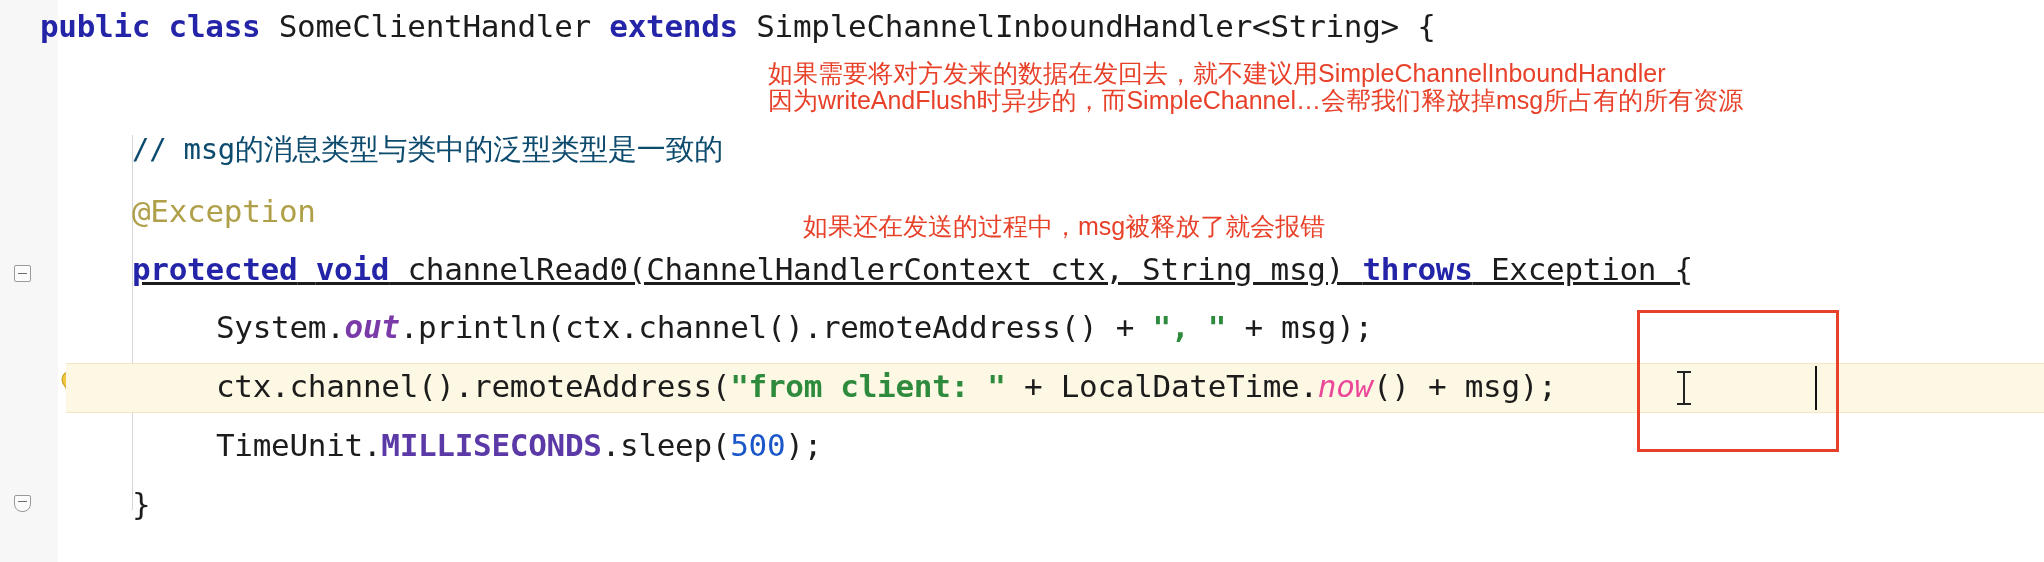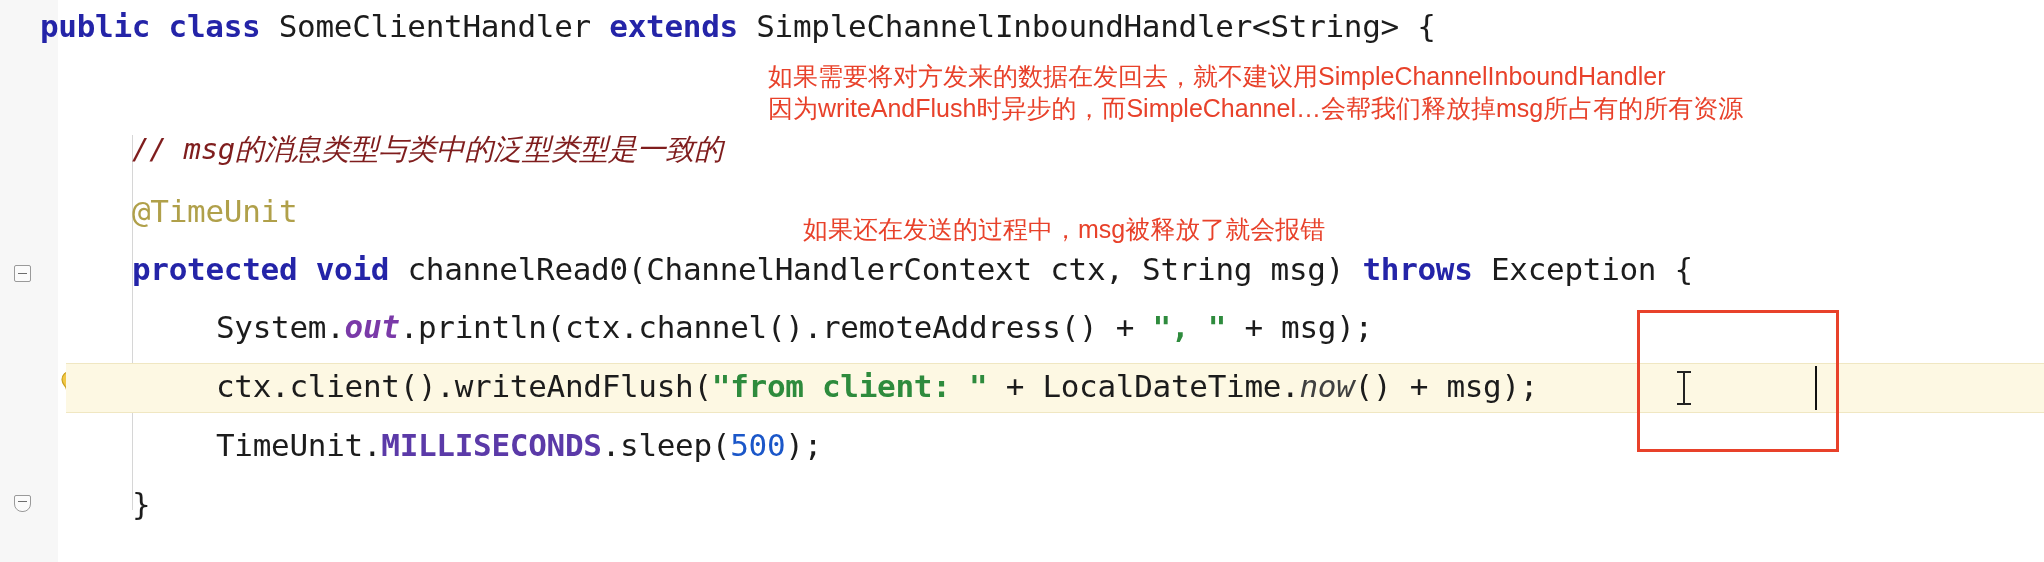--- a/index.html
+++ b/index.html
@@ -114,32 +114,32 @@
     height: 375px;
     background: #d6d6d6;
   }
 
   
   .kw   { color: #2424a8; font-weight: bold; }
   .plain{ color: #1c1c1c; }
   .str  { color: #2e8b3d; font-weight: bold; }
   .num  { color: #1b57c9; text-align: center; }
   .anno { color: #b0a04a; }
-  .cmt  { color: #7f1d1d; font-style: italic; }
+  .cmt  { color: #0c4a6e; }
   .fld  { color: #7a3aa8; font-style: italic; font-weight: bold; }
   .stat { color: #5b3aa8; font-weight: bold; }
-  .ital { color: #404040; font-style: italic; }
+  .ital { color: #ec4899; font-style: italic; }
 
   
   .note {
     position: absolute;
     color: #e8412a;
     font-family: "Liberation Sans", sans-serif;
     font-size: 25px;
-    line-height: 32px;
+    line-height: 27px;
     white-space: pre;
     letter-spacing: 0px;
   }
   .note-a { left: 768px; top: 60px; }
   .note-b { left: 803px; top: 213px; }
 
   
   .red-box {
     position: absolute;
     left: 1637px;
@@ -210,24 +210,24 @@
 
   <div class="indent-guide"></div>
 
   <div class="hl-row"></div>
   <div class="hl-row-border-t"></div>
   <div class="hl-row-border-b"></div>
 
   <div class="code">
     <div class="line" style="left:40px; top:5px;"><span class="kw">public</span><span class="plain"> </span><span class="kw">class</span><span class="plain"> SomeClientHandler </span><span class="kw">extends</span><span class="plain"> SimpleChannelInboundHandler&lt;String&gt; {</span></div>
     <div class="line" style="left:132px; top:128px; font-size:29px;"><span class="cmt">// msg的消息类型与类中的泛型类型是一致的</span></div>
-    <div class="line" style="left:132px; top:190px;"><span class="anno">@TimeUnit</span></div>
-    <div class="line" style="left:132px; top:248px;"><span class="kw">protected</span><span class="plain"> </span><span class="kw">void</span><span class="plain"> channelRead0(ChannelHandlerContext ctx, String msg) </span><span class="kw">throws</span><span class="plain"> Exception {</span></div>
+    <div class="line" style="left:132px; top:190px;"><span class="anno">@Exception</span></div>
+    <div class="line" style="left:132px; top:248px;text-decoration:underline;"><span class="kw">protected</span><span class="plain"> </span><span class="kw">void</span><span class="plain"> channelRead0(ChannelHandlerContext ctx, String msg) </span><span class="kw">throws</span><span class="plain"> Exception {</span></div>
     <div class="line" style="left:216px; top:306px;text-align:right;"><span class="plain">System.</span><span class="fld">out</span><span class="plain">.println(ctx.channel().remoteAddress() + </span><span class="str">", "</span><span class="plain"> + msg);</span></div>
-    <div class="line" style="left:216px; top:365px;"><span class="plain">ctx.client().writeAndFlush(</span><span class="str">"from client: "</span><span class="plain"> + LocalDateTime.</span><span class="ital">now</span><span class="plain">() + msg);</span></div>
+    <div class="line" style="left:216px; top:365px;"><span class="plain">ctx.channel().remoteAddress(</span><span class="str">"from client: "</span><span class="plain"> + LocalDateTime.</span><span class="ital">now</span><span class="plain">() + msg);</span></div>
     <div class="line" style="left:216px; top:424px;"><span class="plain">TimeUnit.</span><span class="stat">MILLISECONDS</span><span class="plain">.sleep(</span><span class="num">500</span><span class="plain">);</span></div>
     <div class="line" style="left:132px; top:483px;"><span class="plain">}</span></div>
   </div>
 
   <div class="note note-a"><span>如果需要将对方发来的数据在发回去，就不建议用SimpleChannelInboundHandler</span>
 <span>因为writeAndFlush时异步的，而SimpleChannel…会帮我们释放掉msg所占有的所有资源</span></div>
 
   <div class="note note-b"><span>如果还在发送的过程中，msg被释放了就会报错</span></div>
 
   <div class="red-box"></div>

